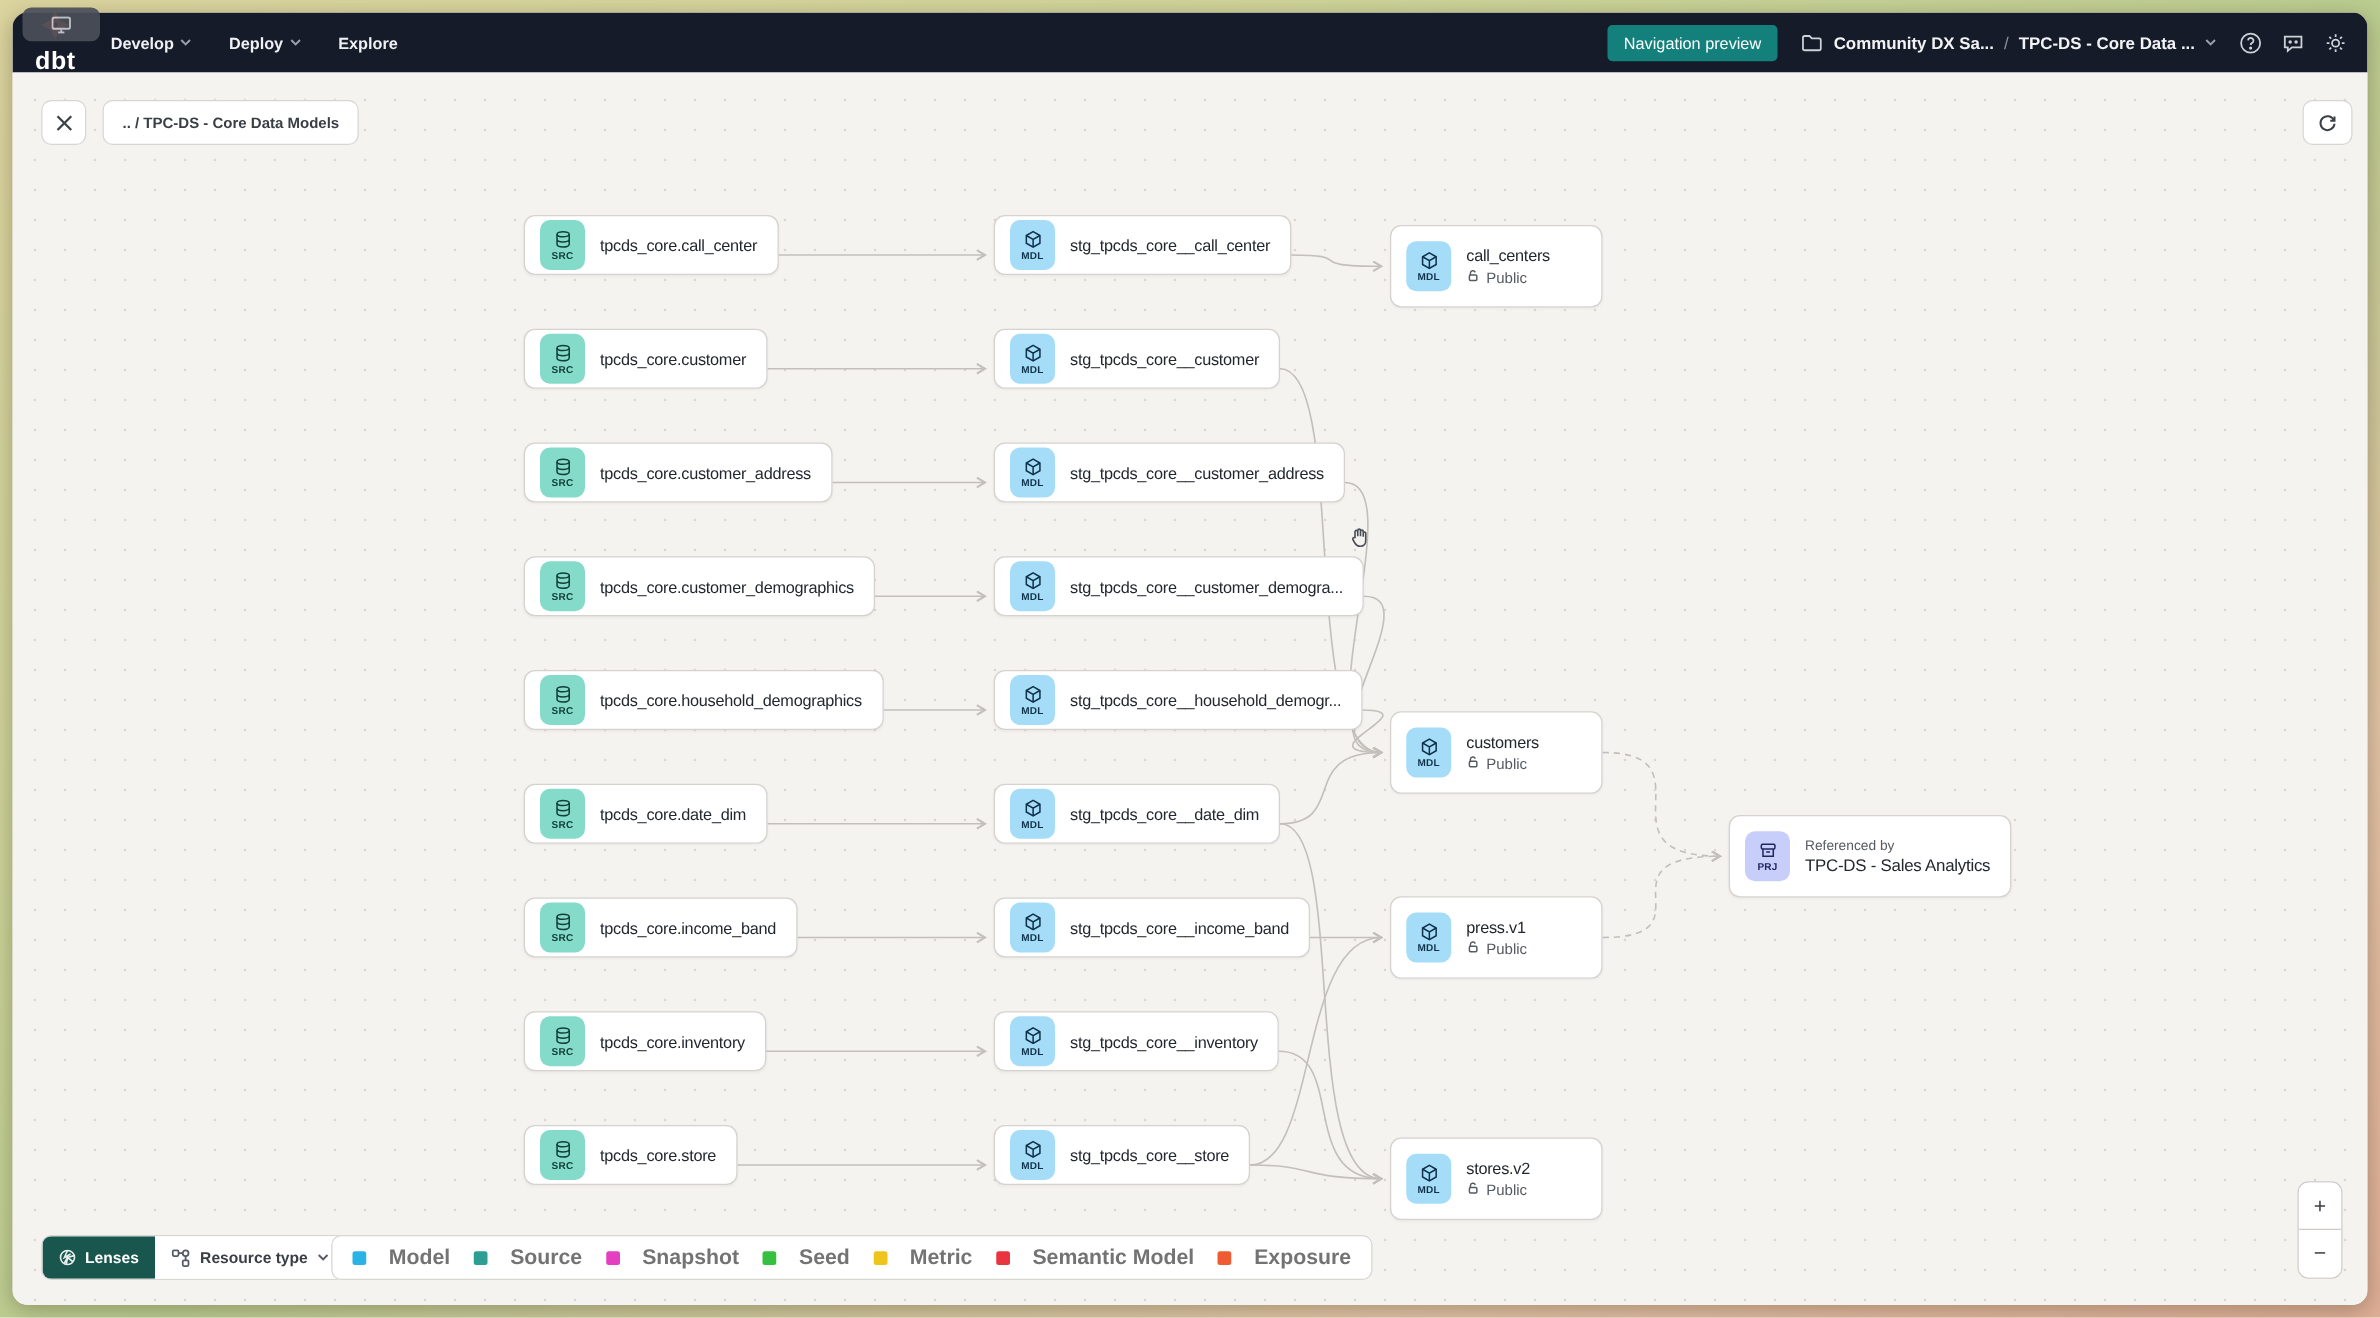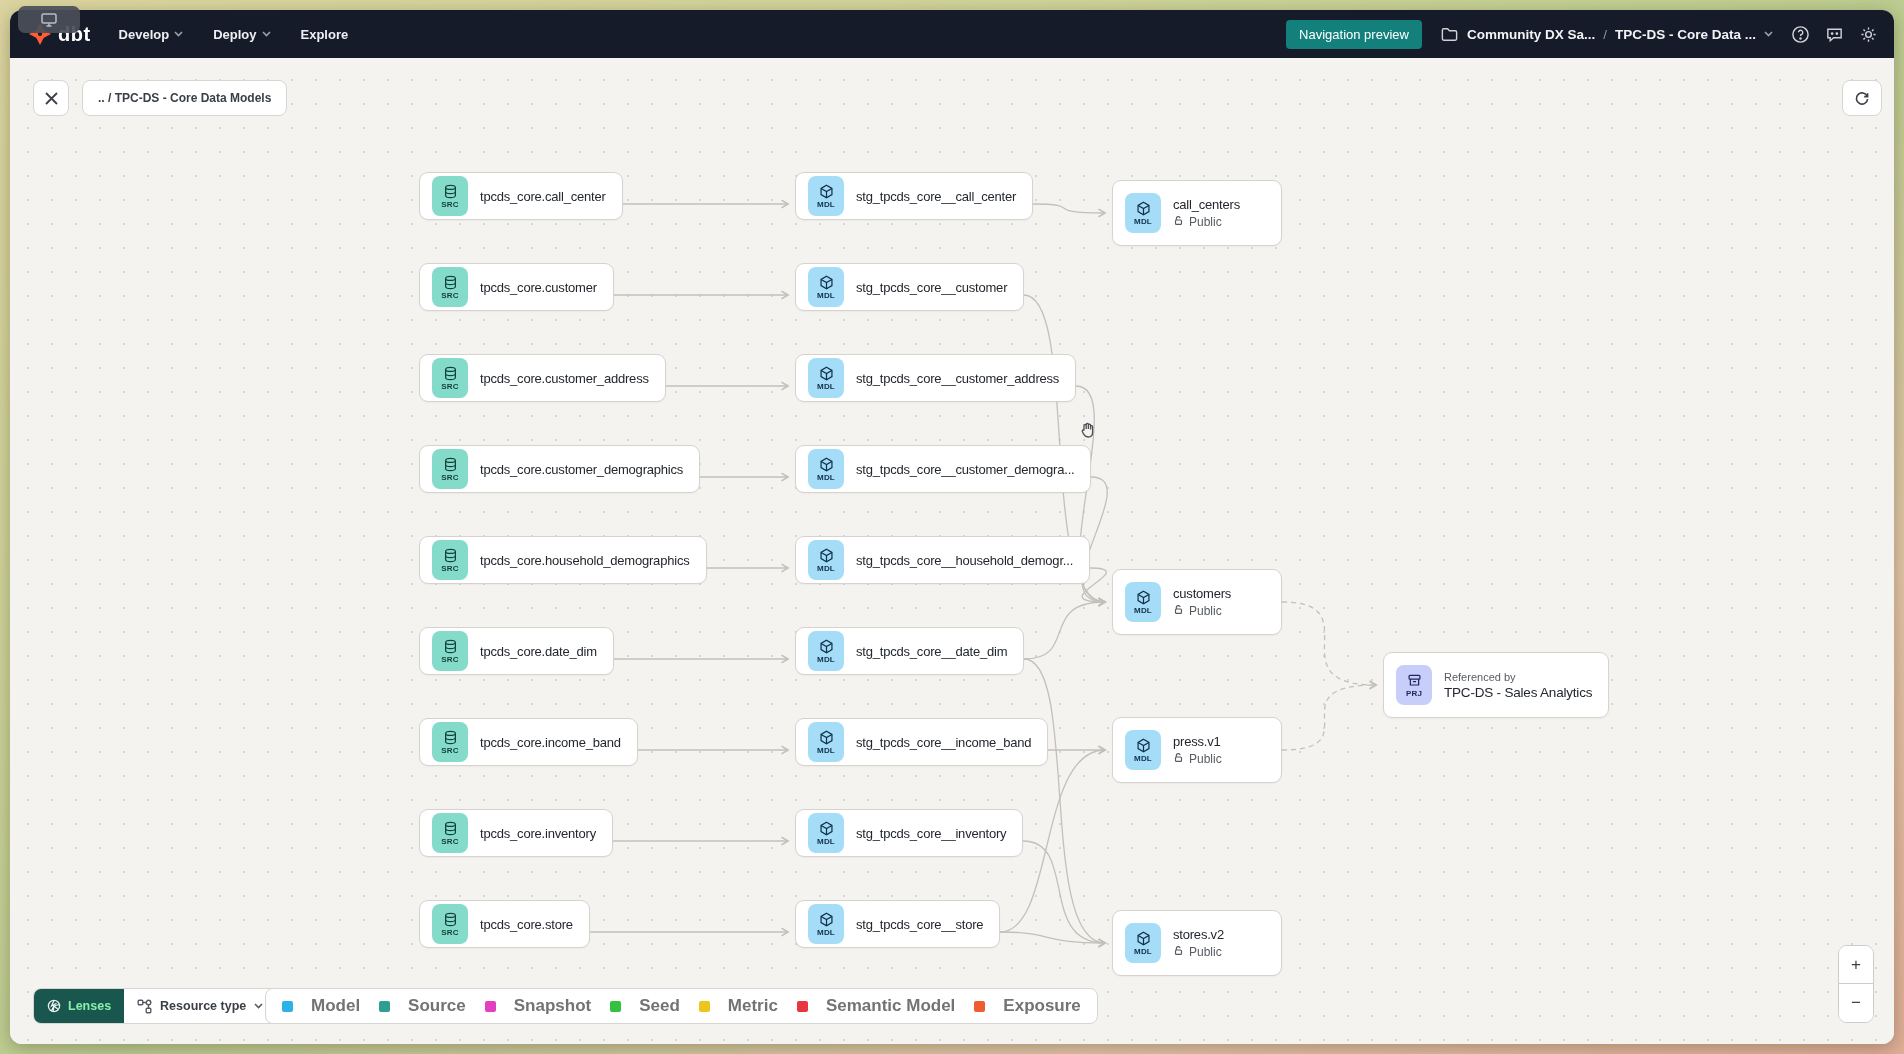--- a/index.html
+++ b/index.html
@@ -11,21 +11,21 @@
   .app {
     position:absolute; left:10px; top:10px; width:1884px; height:1034px;
     border-radius:12px; overflow:hidden; background:#f4f3f0;
     box-shadow:0 4px 18px rgba(60,50,30,.35);
   }
   
   .navbar {
     height:48px; background:#161b29; display:flex; align-items:center;
     padding:0 16px 0 18px; color:#eceef1;
   }
-  .logo { display:flex; align-items:center; gap:6px; }
+  .logo { display:flex; align-items:center; gap:6px;flex-direction:column; }
   .logo-mark { width:24px; height:24px; }
   .logo-text { font-size:20px; font-weight:bold; color:#fff; letter-spacing:.5px; }
   .menu { display:flex; align-items:flex-end; gap:30px; margin-left:28px; }
   .menu-item { display:flex; align-items:center; gap:5px; font-size:13px; font-weight:bold; color:#eef0f3; cursor:pointer; }
   .chev { width:9px; height:6px; stroke:#9aa1ad; stroke-width:1.6; fill:none; }
   .nav-right { margin-left:auto; display:flex; align-items:center; gap:18px; }
   .nav-preview-btn {
     background:#14807b; color:#fff; font-size:13px; font-weight:normal;
     border:none; border-radius:4px; padding:7px 13px; cursor:pointer;
   }
@@ -91,21 +91,21 @@
   .nsub { display:flex; align-items:center; gap:5px; font-size:12px; color:#565b63; margin-top:3px; }
   .nsub svg { width:11px; height:11px; stroke:#565b63; fill:none; stroke-width:1.5; }
   .nhdr { font-size:11px; color:#565b63; margin-bottom:2px; }
   .nlabel.proj { font-size:13.5px; }
   
   .lens-group {
     position:absolute; left:23px; top:930px; height:36px; background:#fff;
     border:1px solid #d8d6d2; border-radius:8px; display:flex; align-items:stretch; overflow:hidden;
   }
   .lenses-btn {
-    background:#19574e; color:#86efac; display:flex; align-items:center; gap:7px;
+    background:#19574e; color:#ffffff; display:flex; align-items:center; gap:7px;
     font-size:12.5px; font-weight:bold; padding:0 13px; cursor:pointer;
   }
   .lenses-btn svg { width:14px; height:14px; stroke:#e6efed; fill:none; stroke-width:1.3; }
   .restype-btn {
     display:flex; align-items:center; gap:8px; padding:0 13px; font-size:12.5px;
     font-weight:bold; color:#3a3f45; cursor:pointer; background:#fff;
   }
   .restype-btn svg.rt { width:15px; height:15px; stroke:#565b63; fill:none; stroke-width:1.4; }
   .legend-box {
     position:absolute; left:255px; top:930px; height:36px; background:#fff;

